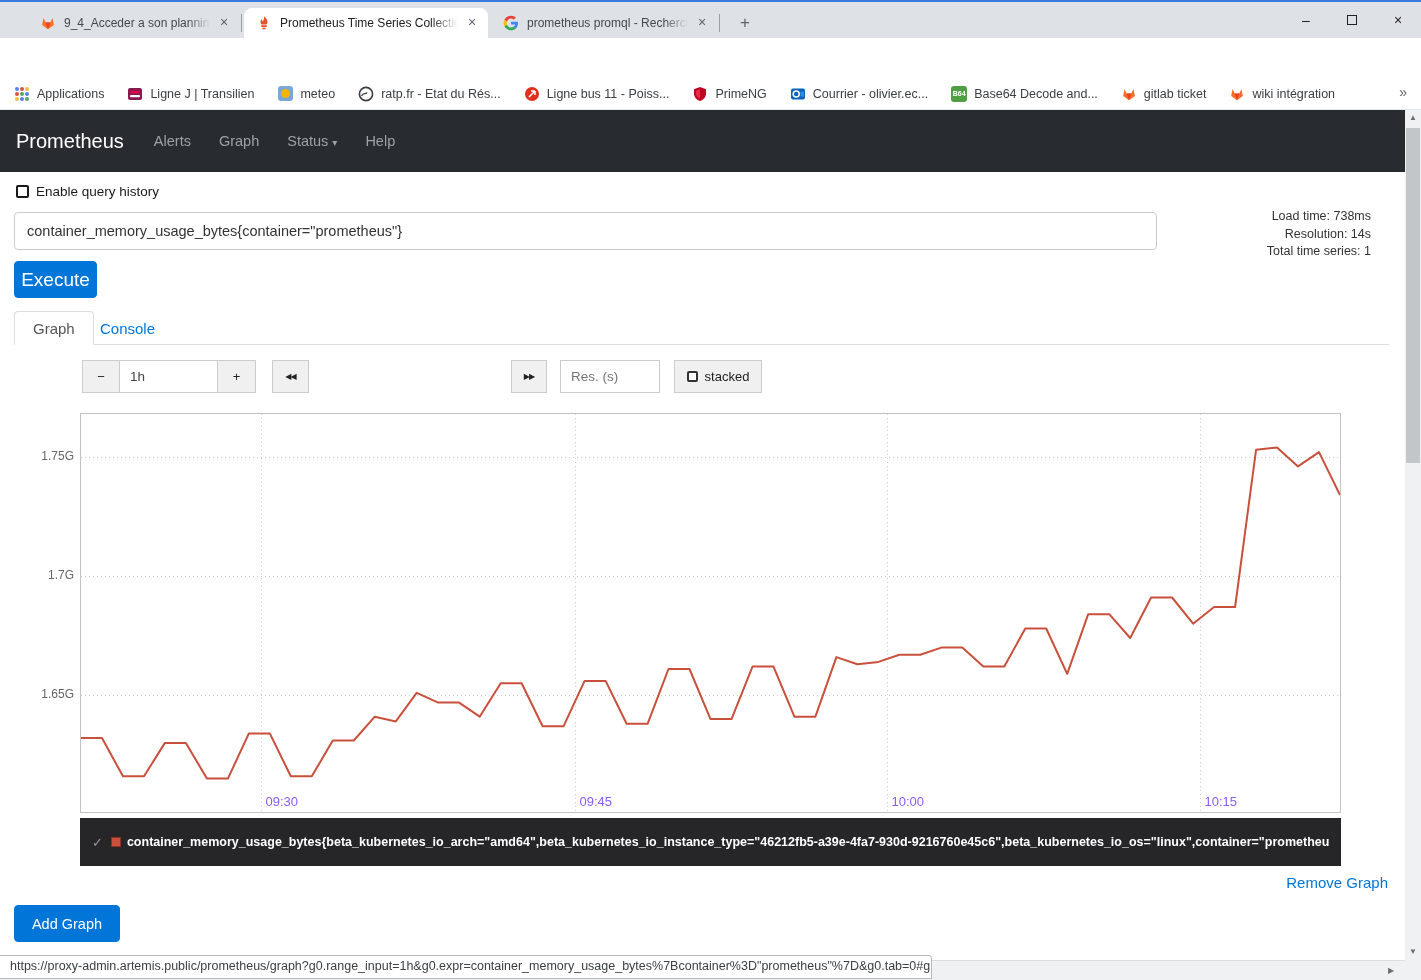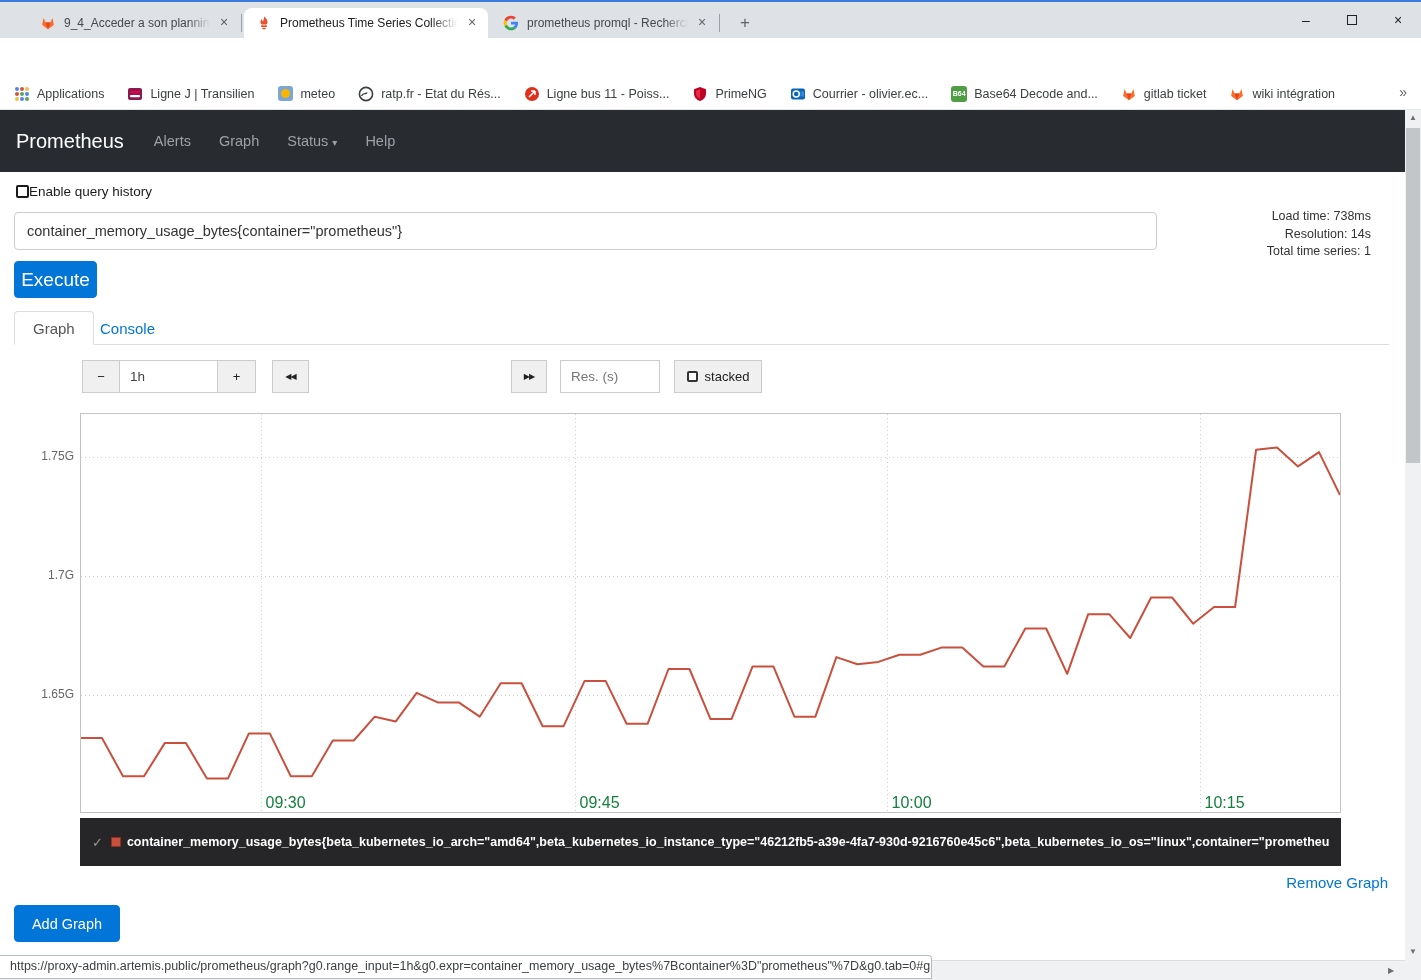--- a/index.html
+++ b/index.html
@@ -50,21 +50,21 @@
 
   
   .page { left:0; top:110px; width:1405px; height:850px; background:#fff; }
   .pnav { position:absolute; left:0; top:0; width:1405px; height:62px; background:#282c31; display:flex; align-items:center; }
   .pbrand { color:#fff; font-size:20px; margin:0 30px 0 16px; cursor:pointer; }
   .pnav-item { color:#9da1a6; font-size:14.5px; margin-right:28px; cursor:pointer; }
   .caret { font-size:10px; color:#9da1a6; margin-left:4px; }
 
   .chkrow { position:absolute; left:16px; top:74px; display:flex; align-items:center; }
   .chkbox { width:13px; height:13px; border:2px solid #1a1a1a; border-radius:2px; background:#fff; cursor:pointer; }
-  .chklbl { font-size:13.5px; color:#1a1a1a; }
+  .chklbl { font-size:13.5px; color:#1a1a1a; margin-left:7px; }
 
   .qinput { position:absolute; left:14px; top:102px; width:1143px; height:38px; border:1px solid #ccc; border-radius:4px; font-family:"Liberation Sans",sans-serif; font-size:14.5px; color:#333; padding:0 12px; outline:none; }
   .stats { position:absolute; right:34px; top:98px; text-align:right; font-size:12.5px; color:#333; line-height:17.5px; }
 
   .exec { position:absolute; left:14px; top:151px; width:83px; height:37px; background:#0275d8; border:1px solid #0275d8; color:#fff; border-radius:4px; font-size:19px; font-family:"Liberation Sans",sans-serif; cursor:pointer; }
   .metric-dd { position:absolute; left:110px; top:152px; width:212px; height:36px; background:#fff; border:1px solid #ccc; border-radius:4px; display:flex; align-items:center; padding:0 10px 0 14px; font-size:14.5px; color:#333; cursor:pointer; }
   .metric-dd .lbl { flex:1; }
   .updown { display:flex; flex-direction:column; line-height:7px; font-size:9px; color:#333; }
 
   .tabbar { position:absolute; left:14px; top:201px; width:1375px; height:34px; border-bottom:1px solid #ddd; }
@@ -76,21 +76,21 @@
   .ctl.inp { background:#fff; justify-content:flex-start; padding:0 10px; cursor:text; }
   .ctl input { border:none; outline:none; width:100%; font-size:13.5px; color:#444; font-family:"Liberation Sans",sans-serif; background:transparent; }
   .dbl { font-size:8px; letter-spacing:-1px; color:#222; }
   .stack-box { width:11px; height:11px; border:2px solid #333; border-radius:2px; background:#fff; margin-right:7px; }
 
   
   .yaxis { position:absolute; left:0; top:303px; width:76px; height:400px; }
   .ylab { position:absolute; right:2px; font-size:12px; color:#666; }
   .graph-area { position:absolute; left:80px; top:303px; width:1261px; height:400px; border:1px solid #c3c3c3; }
   .graph-area svg { position:absolute; left:0; top:0; }
-  .xlab { position:absolute; font-size:16px; color:#15803d; top:380px; }
+  .xlab { position:absolute; font-size:13px; color:#8b5cf6; top:380px; }
 
   .legend { position:absolute; left:80px; top:708px; width:1261px; height:48px; background:#262628; display:flex; align-items:center; padding:0 12px; overflow:hidden; }
   .lg-check { color:#9a9a9a; font-size:13px; margin-right:8px; }
   .lg-swatch { width:10px; height:10px; border:1px solid #8d3222; margin-right:6px; flex:0 0 10px; }
   .lg-text { color:#fff; font-size:12.5px; font-weight:bold; white-space:nowrap; overflow:hidden; }
 
   .remove-graph { position:absolute; right:17px; top:764px; font-size:15px; color:#0275d8; cursor:pointer; }
   .add-graph { position:absolute; left:14px; top:795px; width:106px; height:37px; background:#0275d8; border:1px solid #0275d8; color:#fff; border-radius:4px; font-size:14.5px; font-family:"Liberation Sans",sans-serif; cursor:pointer; }
 
   

